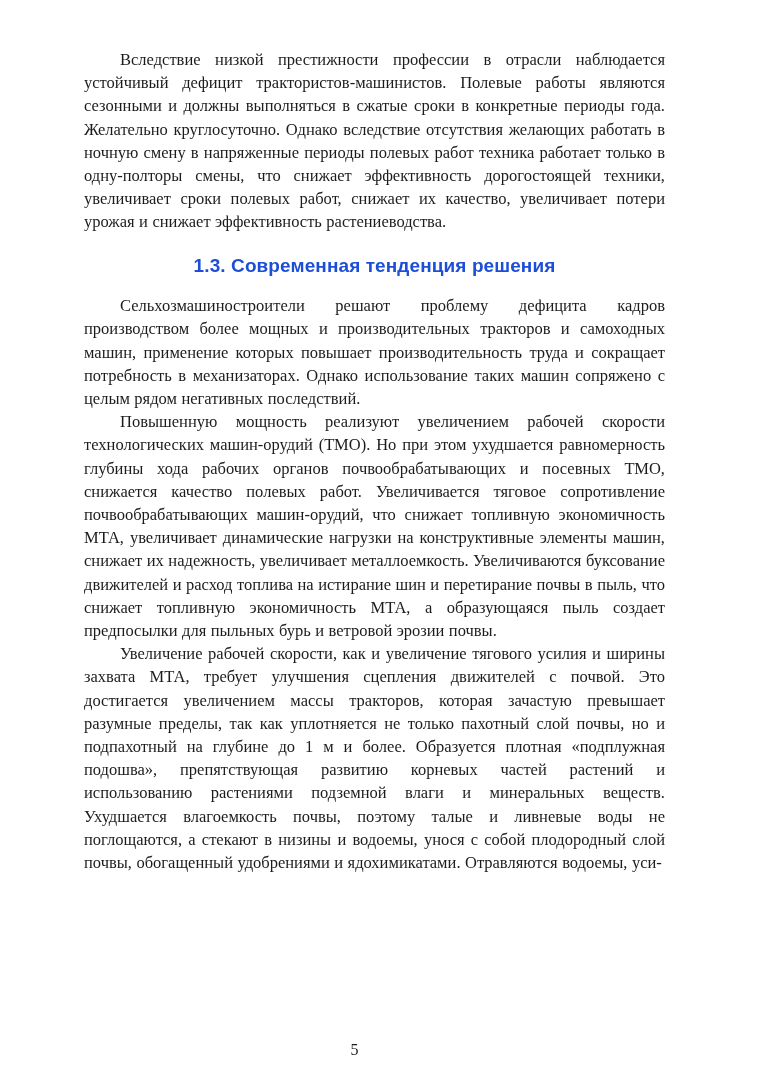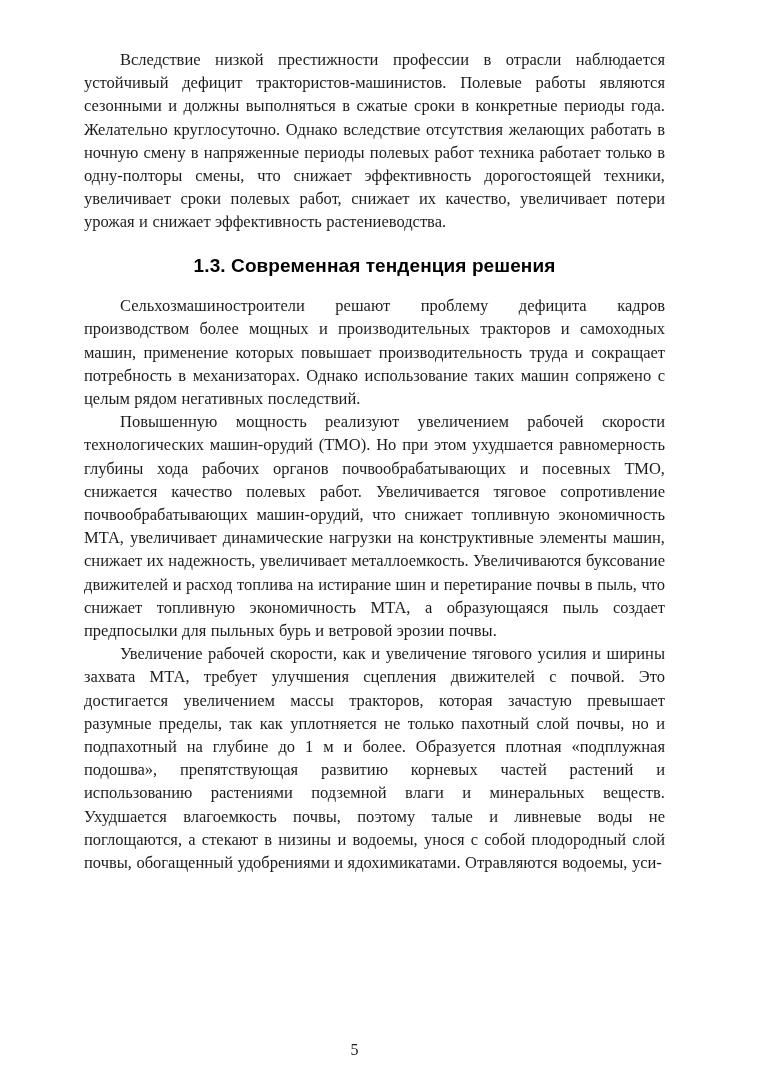--- a/index.html
+++ b/index.html
@@ -29,21 +29,21 @@
     hyphens: auto;
     -webkit-hyphens: auto;
     word-spacing: 0.02em;
   }
   h2.section-heading {
     font-family: "Liberation Sans", sans-serif;
     font-weight: 700;
     font-size: 19px;
     line-height: 23.5px;
     text-align: center;
-    color: #000000;
+    color: #1d4ed8;
     margin: 20px 0 17px 0;
     letter-spacing: 0.1px;
   }
   .page-number {
     position: absolute;
     left: 0;
     right: 0;
     bottom: 20px;
     text-align: center;
     font-family: "Liberation Serif", serif;

